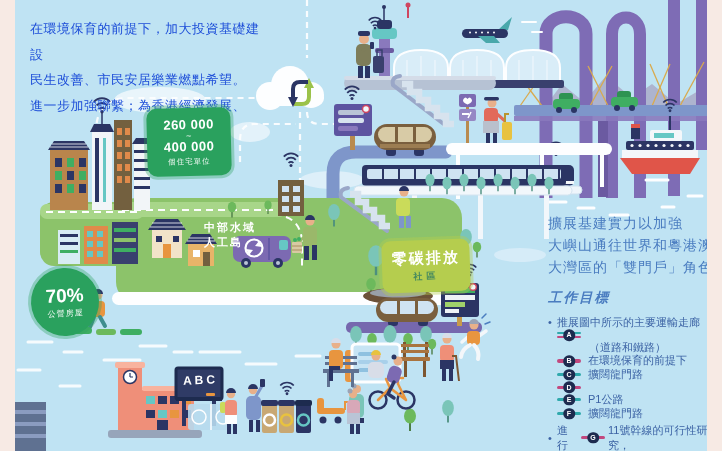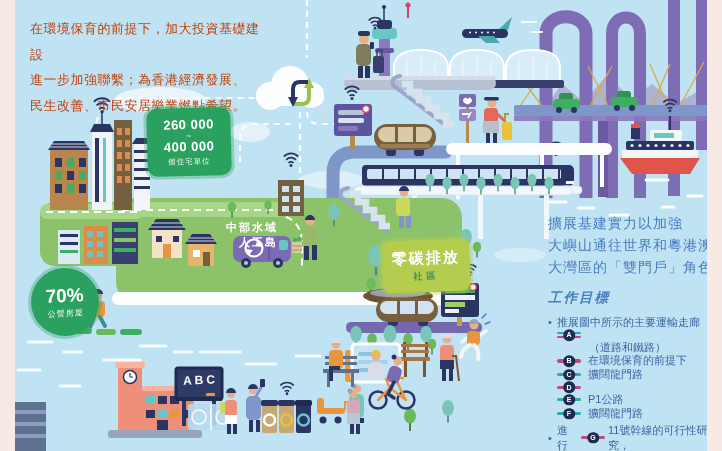--- a/index.html
+++ b/index.html
@@ -8,30 +8,30 @@
     background:#bfe3f3;
     font-family:"Liberation Sans","DejaVu Sans",sans-serif;
   }
   .pink-strip{position:absolute;top:0;bottom:0;width:15px;background:#f7eae4;z-index:40;}
   .pink-strip.left{left:0;}
   .pink-strip.right{right:0;}
   #scene{position:absolute;left:0;top:0;z-index:5;}
 
   
   .overlay{position:absolute;z-index:20;}
-  .intro{left:30px;top:16px;width:240px;color:#c2410c;font-size:13px;line-height:25.5px;letter-spacing:.5px;}
+  .intro{left:30px;top:16px;width:240px;color:#1d4ed8;font-size:13px;line-height:25.5px;letter-spacing:.5px;}
   .housing-badge{
     left:147px;top:108px;width:84px;height:68px;background:#2aa15e;border-radius:10px;
     transform:rotate(-1.5deg);box-shadow:0 0 0 3px rgba(42,161,94,.35);
     display:flex;flex-direction:column;align-items:center;justify-content:center;color:#fff;text-align:center;
   }
   .housing-badge .big{font-size:13px;font-weight:800;letter-spacing:.5px;line-height:14px;}
   .housing-badge .sep{font-size:9px;line-height:8px;opacity:.95;}
   .housing-badge .unit{font-size:7.5px;margin-top:3px;letter-spacing:1px;opacity:.95;}
-  .island-label{left:204px;top:220px;width:74px;text-align:right;color:#fff;font-weight:bold;
+  .island-label{left:204px;top:220px;width:74px;text-align:left;color:#fff;font-weight:bold;
     font-size:11px;line-height:15px;letter-spacing:2px;}
   .zero-badge{
     left:382px;top:240px;width:88px;height:52px;background:#b5cd4e;border-radius:9px;
     transform:rotate(-2deg);box-shadow:0 0 0 3px rgba(181,205,78,.4);
     display:flex;flex-direction:column;align-items:center;justify-content:center;text-align:center;
   }
   .zero-badge .t{color:#fff;font-size:15px;font-weight:800;letter-spacing:2px;}
   .zero-badge .s{color:#45895f;font-size:9px;font-weight:bold;letter-spacing:4px;margin-top:2px;}
   .seventy-badge{
     left:31px;top:268px;width:68px;height:68px;background:#2aa15e;border-radius:50%;
@@ -702,22 +702,22 @@
       <circle cx="350" cy="391" r="2.5" fill="#9aa3b5"></circle>
       <rect x="347" y="400" width="13" height="15" rx="4" fill="#d8a8b8"></rect>
       <rect x="347" y="413" width="13" height="11" fill="#b9c4d6"></rect>
       <rect x="350" y="424" width="4" height="10" fill="#2b3564"></rect>
       <rect x="356" y="424" width="4" height="10" fill="#2b3564"></rect>
     </g>
   </svg>
 
   <div class="overlay intro">
     <div>在環境保育的前提下，加大投資基礎建設</div>
+    <div>民生改善、市民安居樂業燃點希望。</div>
     <div>進一步加強聯繫；為香港經濟發展、</div>
-    <div>民生改善、市民安居樂業燃點希望。</div>
   </div>
 
   <div class="overlay housing-badge">
     <div class="big">260 000</div>
     <div class="sep">~</div>
     <div class="big">400 000</div>
     <div class="unit">個住宅單位</div>
   </div>
 
   <div class="overlay island-label">

